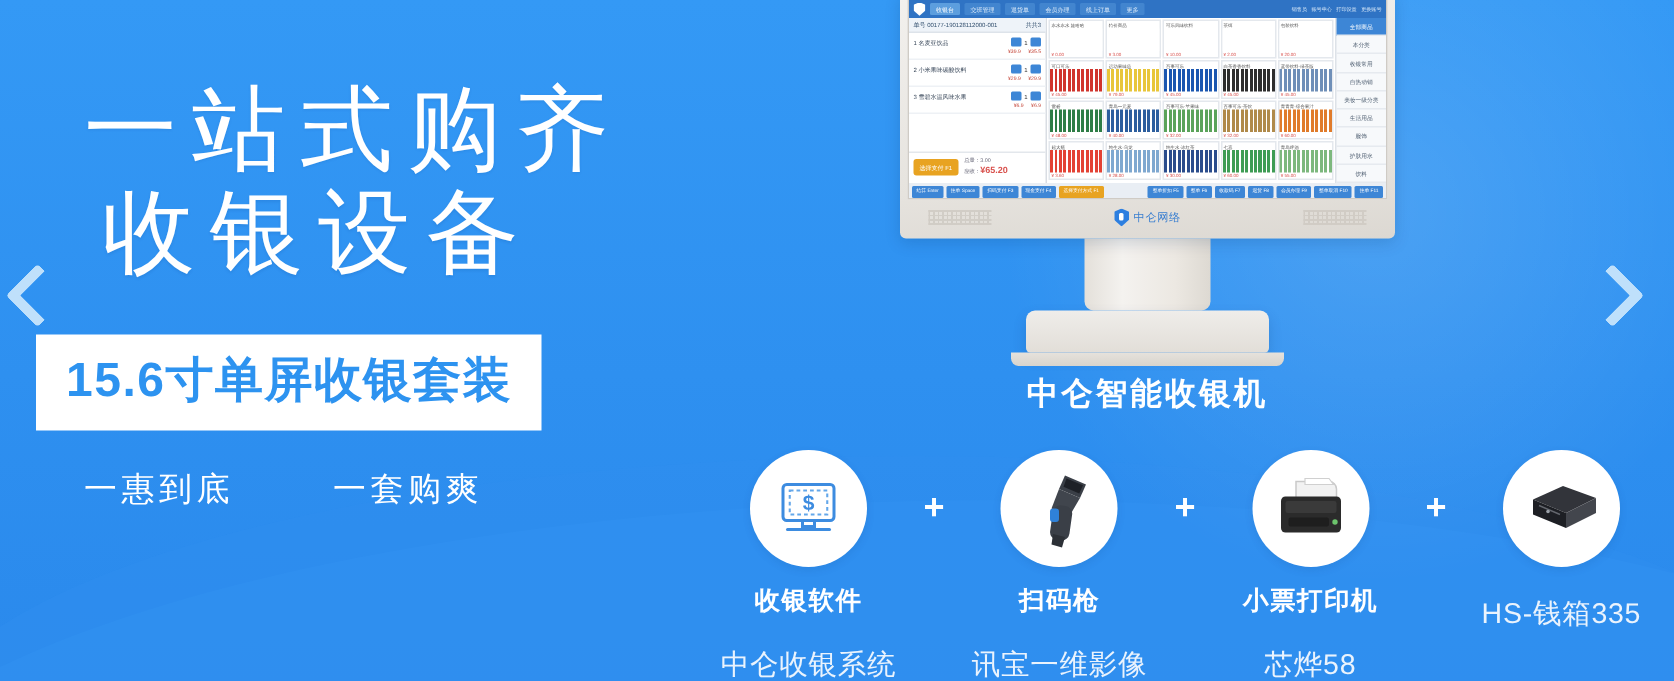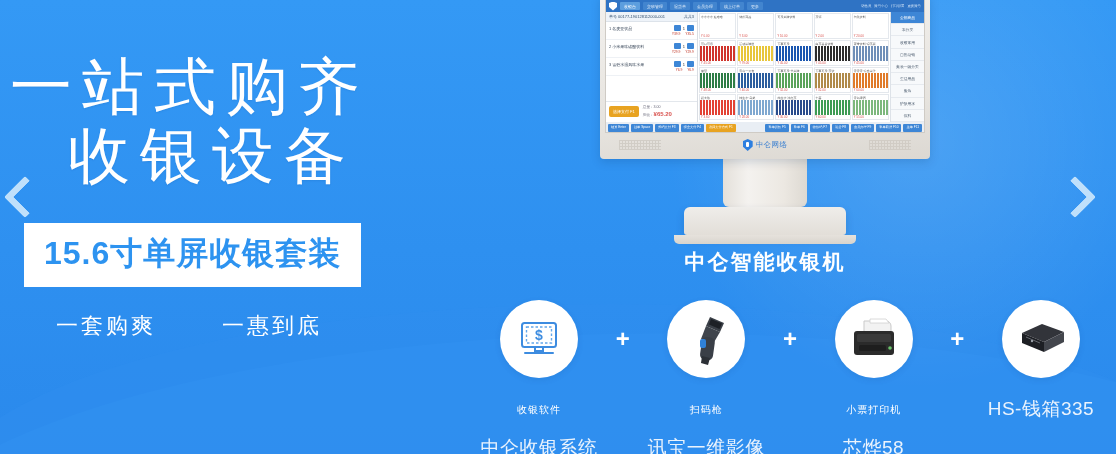--- a/index.html
+++ b/index.html
@@ -50,21 +50,21 @@
   #arrow-left .chev { transform:rotate(-135deg); }
   #arrow-right .chev { transform:rotate(45deg); }
 
   
   #left-copy { position:absolute; left:0; top:52px; width:430px; }
   .headline {
     color:#ffffff; font-size:62px; line-height:1.12; letter-spacing:10px;
     font-weight:400; text-shadow:0 1px 2px rgba(0,60,130,.12);
     white-space:nowrap;
   }
-  .headline.l1 { padding-left:10px; }
+  .headline.l1 { padding-left:24px;margin-left:32px; }
   .headline.l2 { padding-left:68px; }
   #promo-badge {
     margin-top:32px; margin-left:24px;
     display:inline-block; background:#ffffff;
     padding:9px 20px 11px 20px;
     color:#2d93f0; font-size:32px; font-weight:bold; letter-spacing:1px;
     white-space:nowrap;
   }
   #sub-slogans {
     margin-top:24px; margin-left:56px;
@@ -193,21 +193,21 @@
   #accessories{
     position:absolute; left:480px; top:300px; width:620px;
     display:flex; align-items:flex-start; justify-content:space-between;
   }
   .acc-item{ width:118px; text-align:center; }
   .acc-circle{
     width:78px; height:78px; border-radius:50%; background:#fff;
     margin:0 auto; display:flex; align-items:center; justify-content:center;
     box-shadow:0 2px 6px rgba(0,50,110,.10);
   }
-  .acc-name{ margin-top:25px; color:#fff; font-size:10px; font-weight:normal; letter-spacing:1px;}
+  .acc-name{ margin-top:11px; color:#fff; font-size:17px; font-weight:bold; letter-spacing:1px;}
   .acc-model{ margin-top:18px; color:#eaf3fd; font-size:19px; letter-spacing:.5px;}
   .plus-sep{
     width:20px; color:#fff; font-size:24px; font-weight:bold;
     line-height:78px; text-align:center; flex:none;
   }
 </style>
 </head>
 <body>
 
 <div id="banner">
@@ -220,22 +220,22 @@
   </div>
   <div class="nav-arrow" id="arrow-right">
     <div class="chev"></div>
   </div>
 
   <div id="left-copy">
     <div class="headline l1">一站式购齐</div>
     <div class="headline l2">收银设备</div>
     <div id="promo-badge">15.6寸单屏收银套装</div>
     <div id="sub-slogans">
+      <span>一惠到底</span>
       <span>一套购爽</span>
-      <span>一惠到底</span>
     </div>
   </div>
 
   <div id="pos-monitor">
     <div class="bezel">
       <div class="screen">
         <div class="pos-topbar">
           <div class="pos-logo"></div>
           <div id="pos-tabs" style="display:flex;gap:3px;">
               <div class="pos-tab active">收银台</div>

